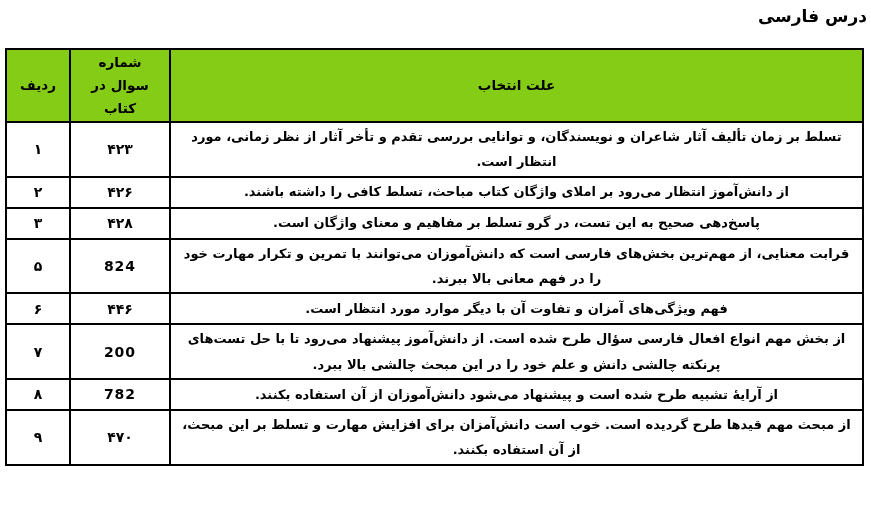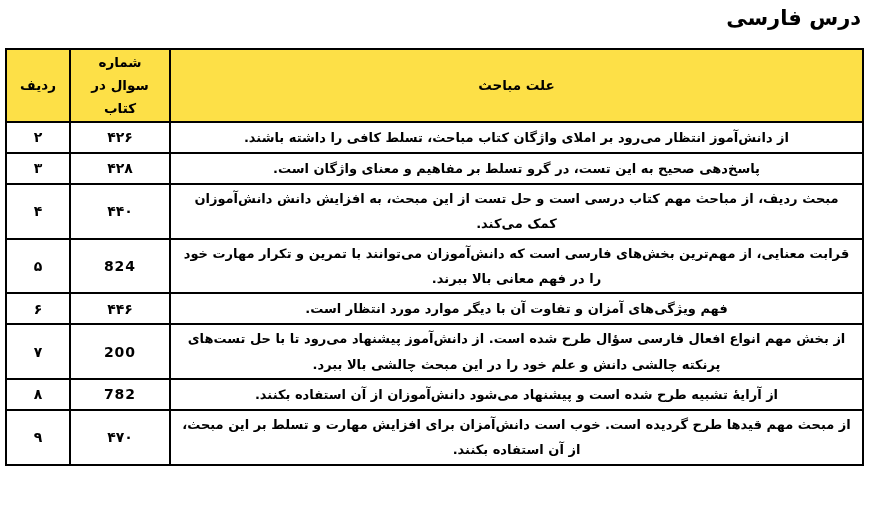--- a/index.html
+++ b/index.html
@@ -10,41 +10,41 @@
   body {
     width: 871px;
     height: 525px;
     direction: rtl;
     font-family: "DejaVu Sans", sans-serif;
     color: #000000;
     overflow: hidden;
   }
   .page-title {
     font-weight: bold;
-    font-size: 21px;
+    font-size: 17px;
     text-align: right;
-    padding: 6px 10px 0 0;
+    padding: 6px 4px 0 0;
     height: 26px;
   }
   table.report {
     border-collapse: collapse;
     table-layout: fixed;
     width: 857px;
     margin: 16px 7px 0 7px;
   }
   table.report th,
   table.report td {
     border: 2px solid #000000;
     text-align: center;
     vertical-align: middle;
     font-weight: bold;
     padding: 1px 8px;
   }
   table.report th {
-    background: #fde047;
+    background: #84cc16;
     font-size: 13.5px;
     line-height: 1.7;
   }
   td.reason-cell {
     font-size: 13px;
     line-height: 1.95;
   }
   td.num-cell, td.index-cell {
     font-size: 14px;
     letter-spacing: 1px;
@@ -64,40 +64,40 @@
 <div class="page-title">درس فارسی</div>
 
 <table class="report">
   <colgroup>
     <col class="col-reason">
     <col class="col-num">
     <col class="col-index">
   </colgroup>
   <thead>
     <tr class="h-header">
-      <th>علت مباحث</th>
+      <th>علت انتخاب</th>
       <th>شماره سوال در کتاب</th>
       <th>ردیف</th>
     </tr>
   </thead>
   <tbody>
+    <tr class="h-single">
+      <td class="reason-cell">تسلط بر زمان تألیف آثار شاعران و نویسندگان، و توانایی بررسی تقدم و تأخر آثار از نظر زمانی، مورد انتظار است.</td>
+      <td class="num-cell">۴۲۳</td>
+      <td class="index-cell">۱</td>
+    </tr>
     <tr class="h-single">
       <td class="reason-cell">از دانش‌آموز انتظار می‌رود بر املای واژگان کتاب مباحث، تسلط کافی را داشته باشند.</td>
       <td class="num-cell">۴۲۶</td>
       <td class="index-cell">۲</td>
     </tr>
     <tr class="h-single">
       <td class="reason-cell">پاسخ‌دهی صحیح به این تست، در گرو تسلط بر مفاهیم و معنای واژگان است.</td>
       <td class="num-cell">۴۲۸</td>
       <td class="index-cell">۳</td>
-    </tr>
-    <tr class="h-single">
-      <td class="reason-cell">مبحث ردیف، از مباحث مهم کتاب درسی است و حل تست از این مبحث، به افزایش دانش دانش‌آموزان کمک می‌کند.</td>
-      <td class="num-cell">۴۴۰</td>
-      <td class="index-cell">۴</td>
     </tr>
     <tr class="h-double">
       <td class="reason-cell">قرابت معنایی، از مهم‌ترین بخش‌های فارسی است که دانش‌آموزان می‌توانند با تمرین و تکرار مهارت خود را در فهم معانی بالا ببرند.</td>
       <td class="num-cell">824</td>
       <td class="index-cell">۵</td>
     </tr>
     <tr class="h-single">
       <td class="reason-cell">فهم ویژگی‌های آمزان و تفاوت آن با دیگر موارد مورد انتظار است.</td>
       <td class="num-cell">۴۴۶</td>
       <td class="index-cell">۶</td>

